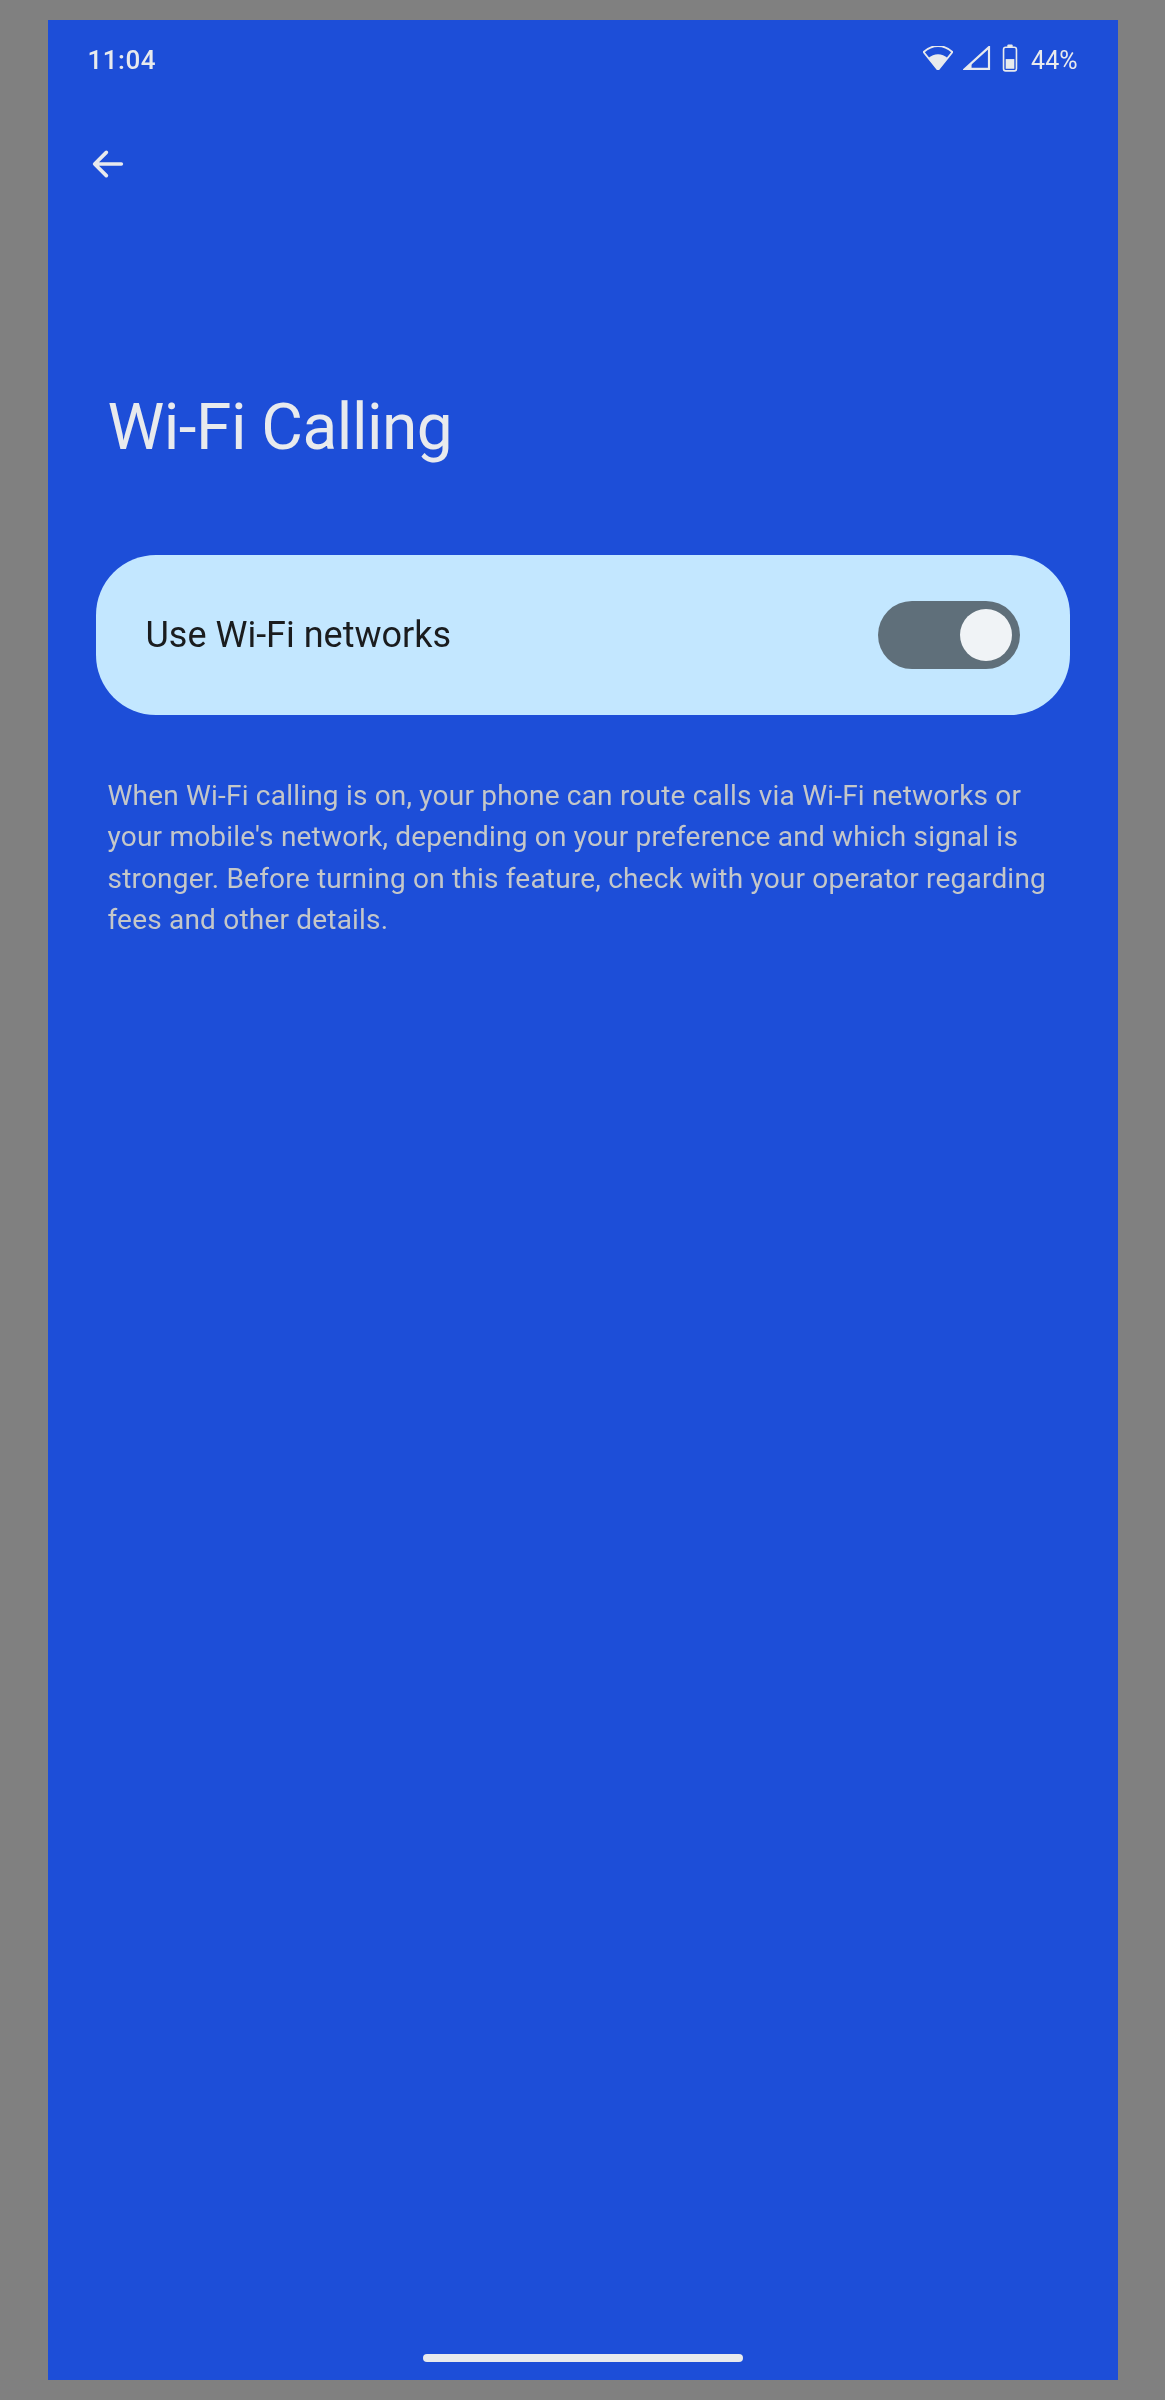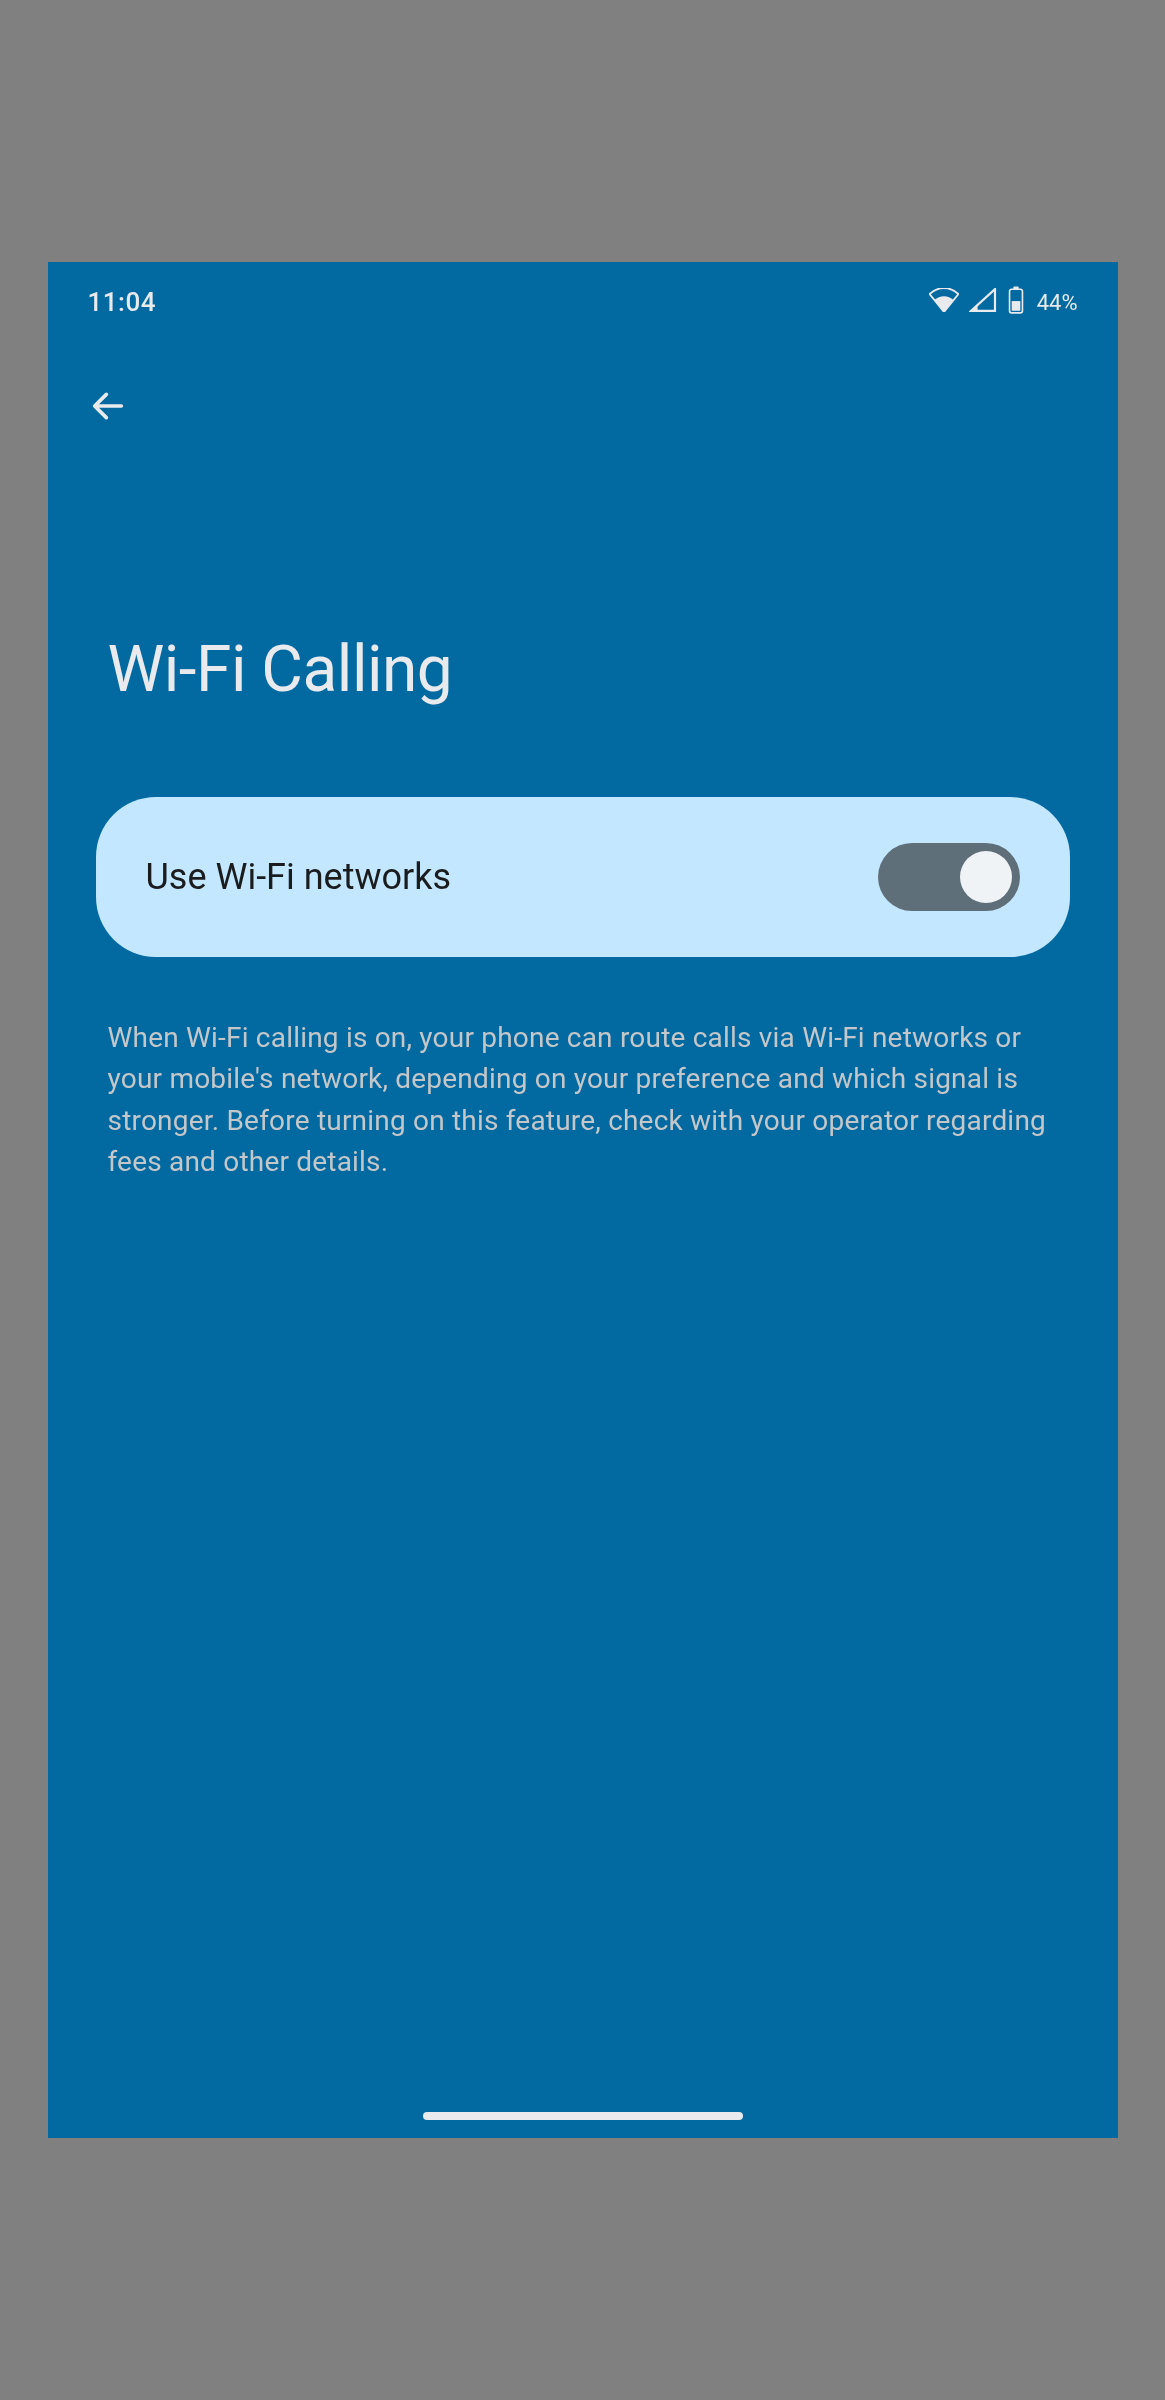--- a/index.html
+++ b/index.html
@@ -13,22 +13,22 @@
       font-family: -apple-system, BlinkMacSystemFont, 'Segoe UI', Roboto, sans-serif;
       width: 1165px;
       height: 2400px;
       display: flex;
       align-items: center;
       justify-content: center;
     }
     
     .phone-frame {
       width: 1070px;
-      height: 1876px;
-      background: #0369a1;
+      height: 2360px;
+      background: #1d4ed8;
       border-radius: 0;
       position: relative;
       overflow: hidden;
     }
     
     .status-bar {
       display: flex;
       justify-content: space-between;
       align-items: center;
       padding: 24px 40px 20px 40px;
@@ -41,21 +41,21 @@
       letter-spacing: 0.5px;
     }
     
     .status-icons {
       display: flex;
       align-items: center;
       gap: 10px;
     }
     
     .status-battery-text {
-      font-size: 22px;
+      font-size: 25px;
       font-weight: 400;
       margin-left: 2px;
     }
     
     .nav-bar {
       padding: 40px 32px 20px 32px;
     }
     
     .back-button {
       background: none;

